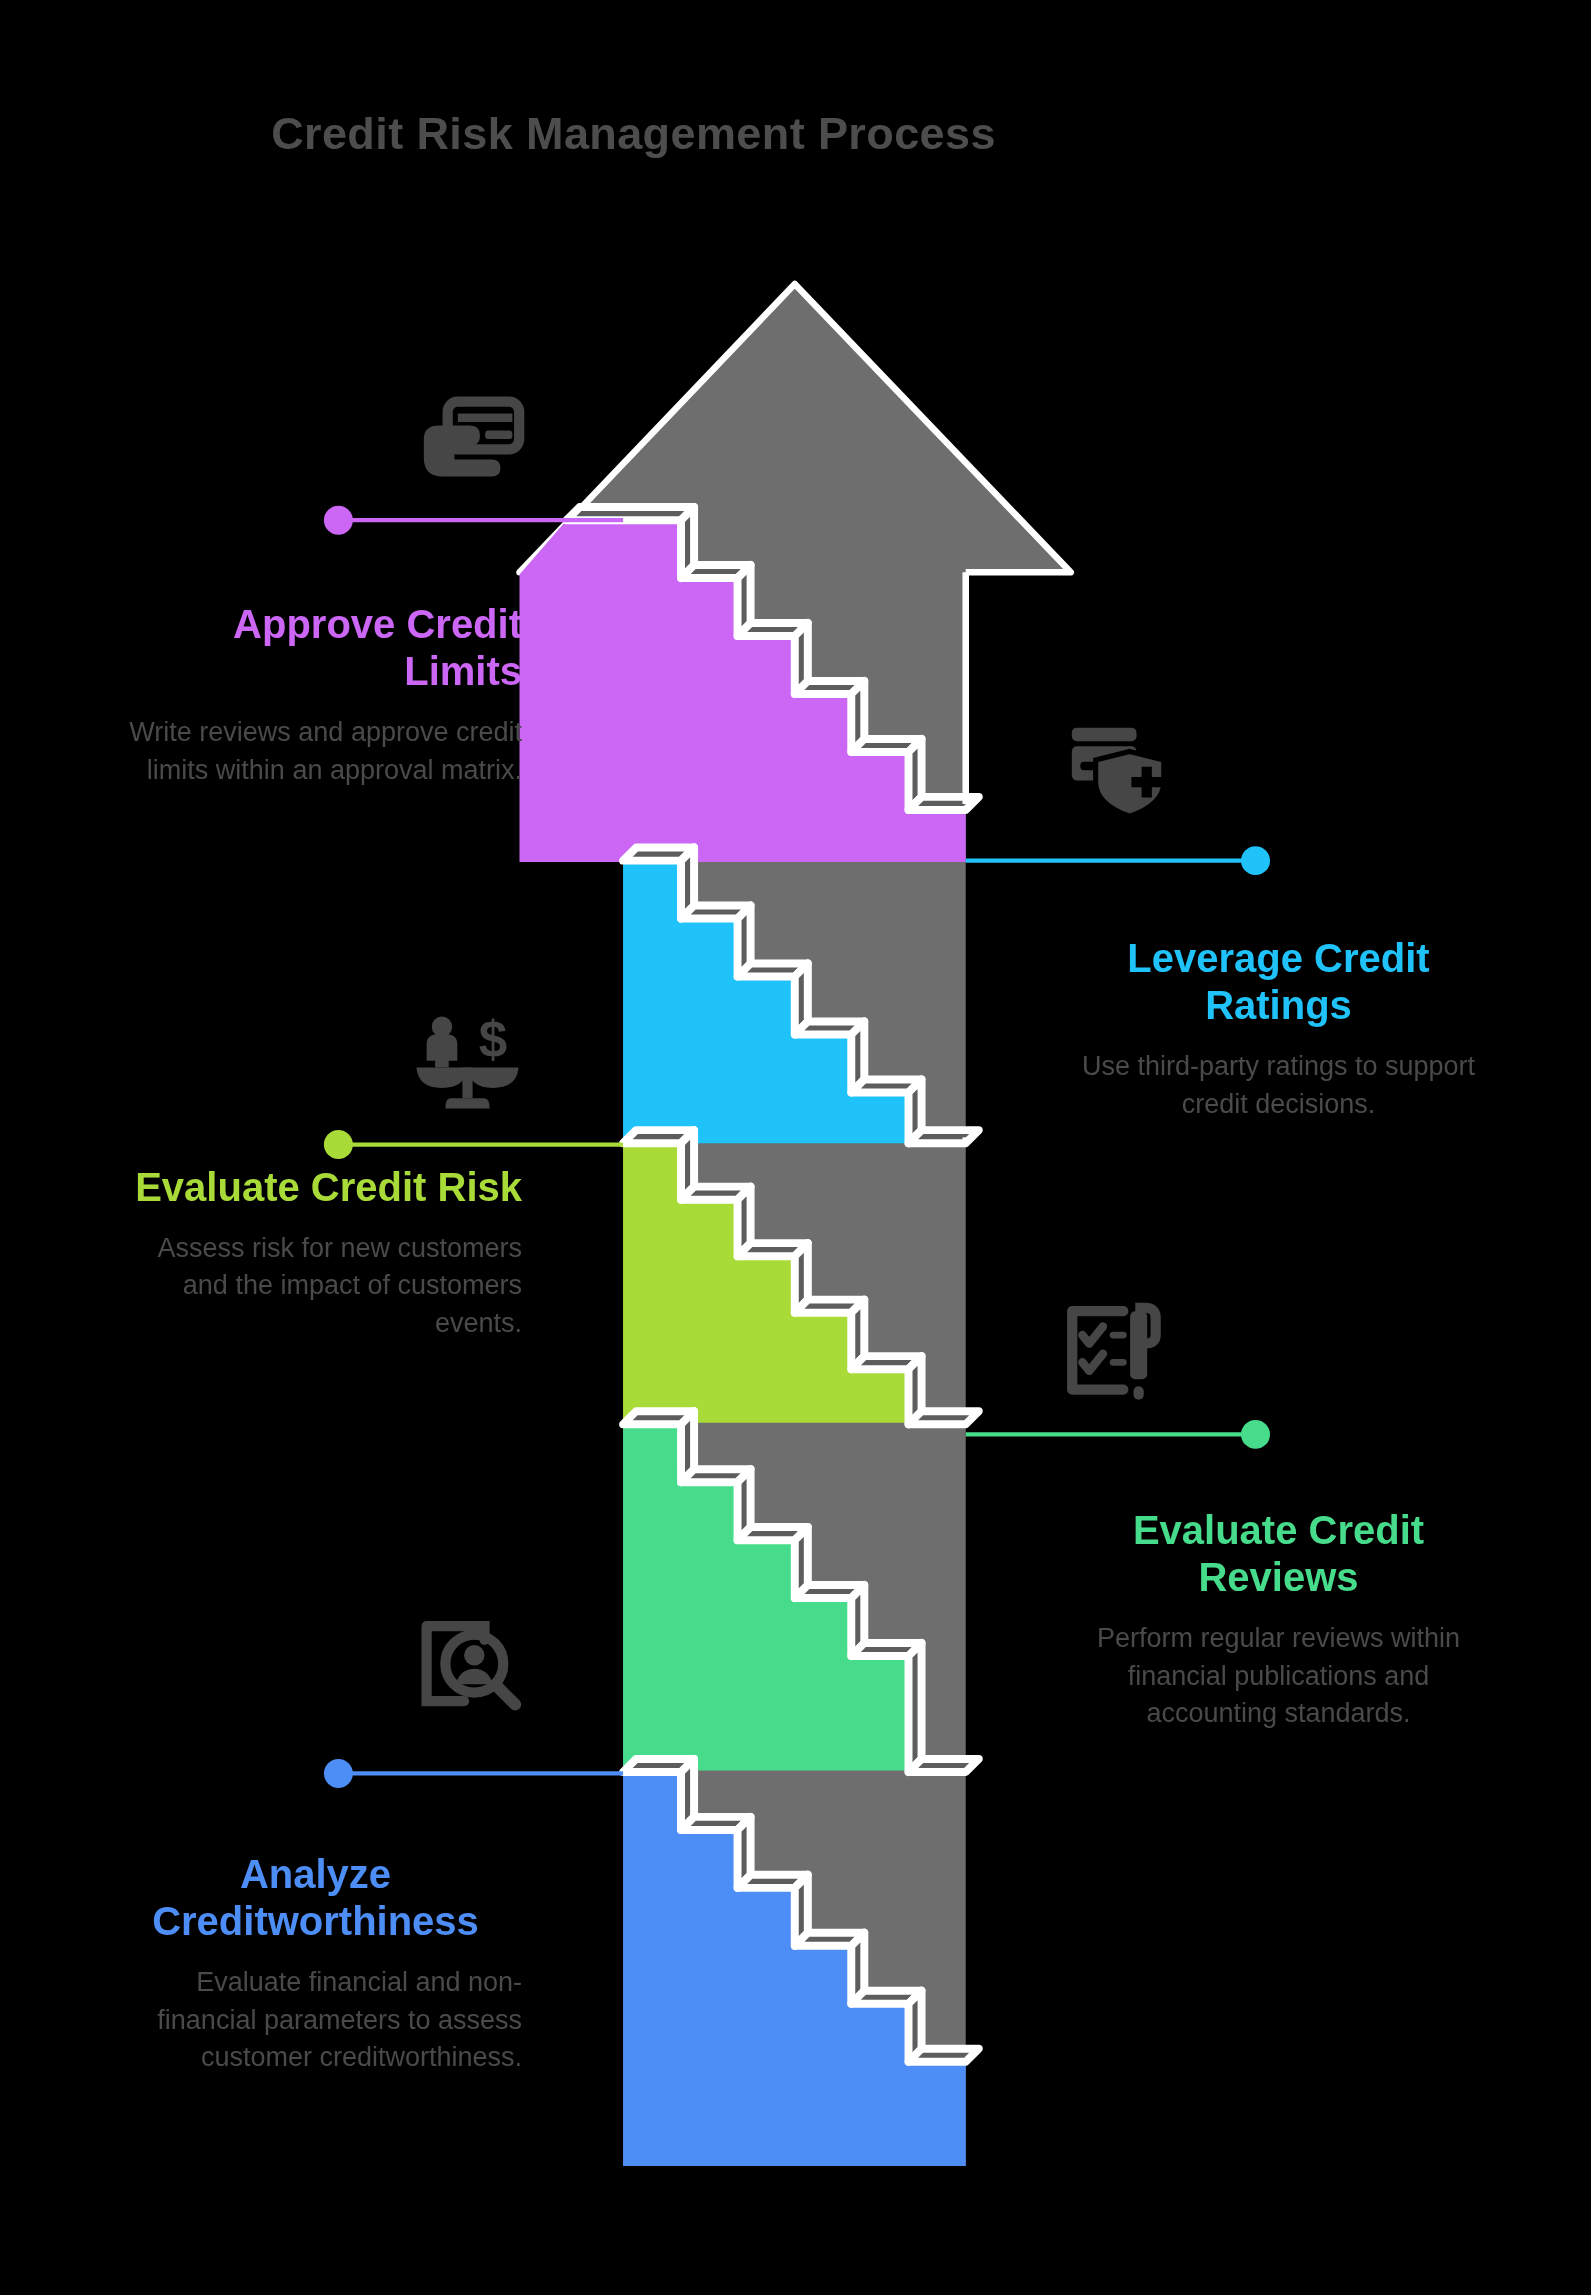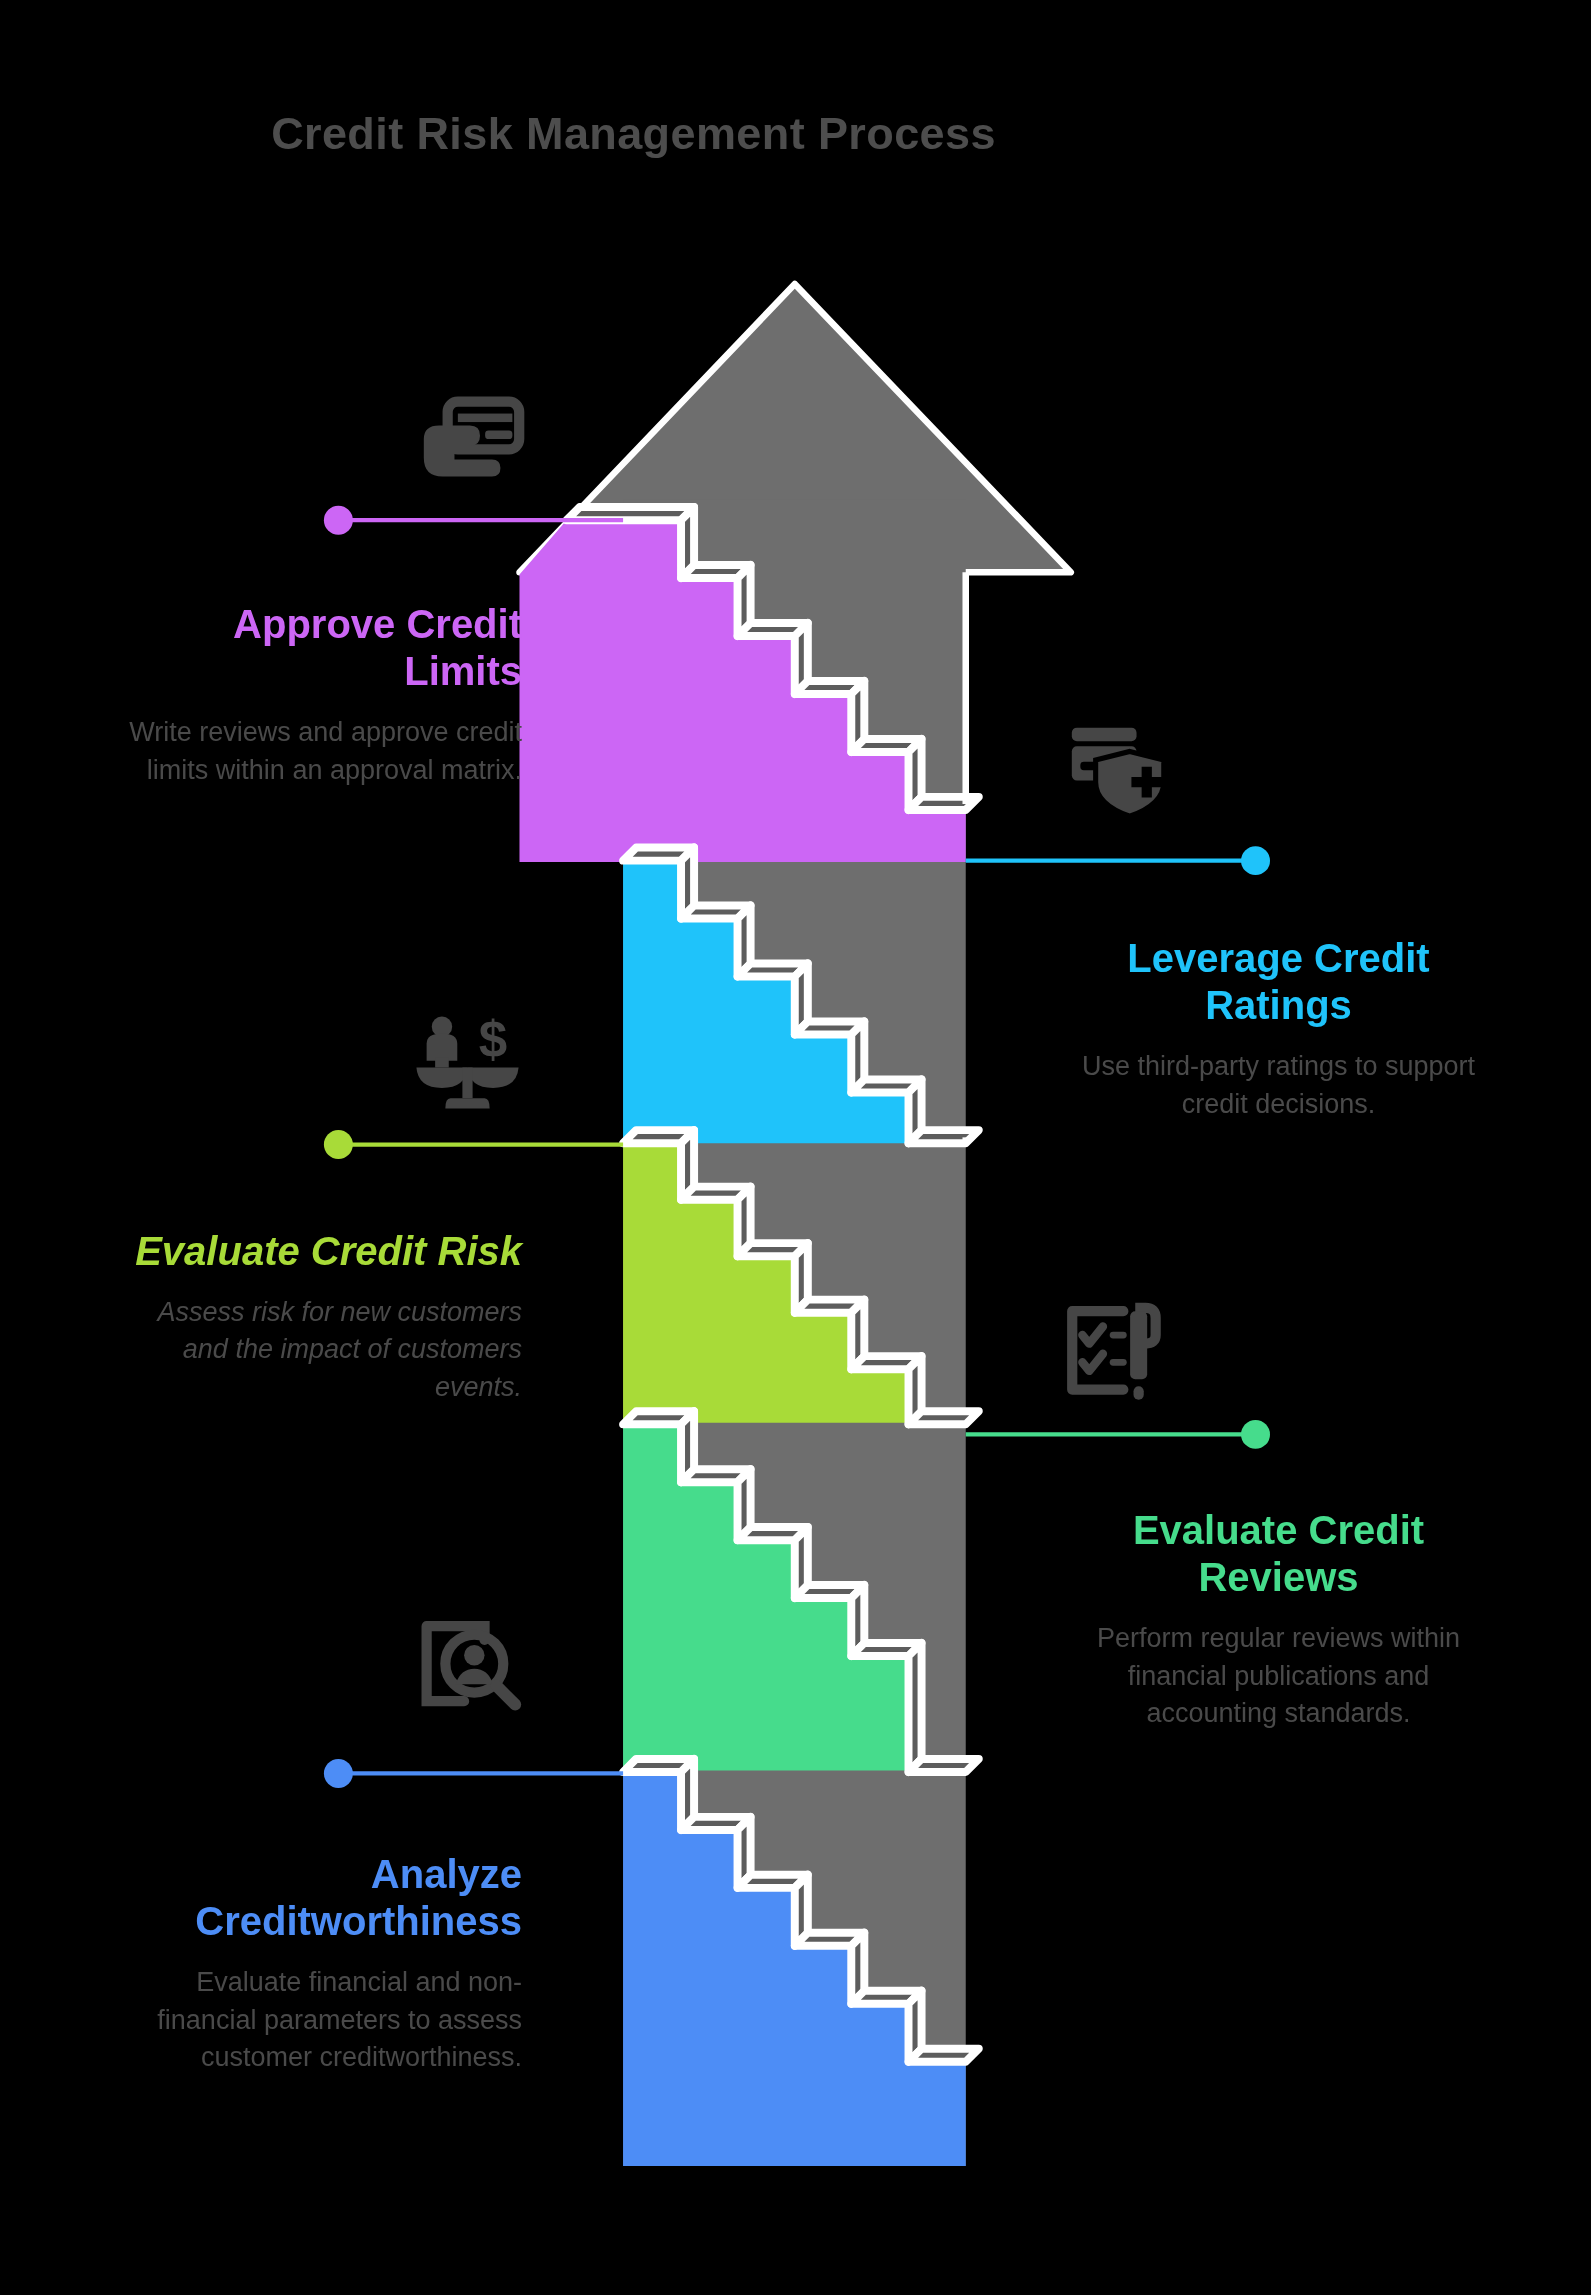--- a/index.html
+++ b/index.html
@@ -239,29 +239,29 @@
   <div class="step-block left-block" style="left:109px;top:601px;width:413px;">
     <div class="step-title" style="color:#cc66f5;">Approve Credit Limits</div>
     <div class="step-desc">Write reviews and approve credit limits within an approval matrix.</div>
   </div>
 
   <div class="step-block right-block" style="left:1072px;top:935px;width:413px;">
     <div class="step-title" style="color:#1fc3fa;">Leverage Credit Ratings</div>
     <div class="step-desc">Use third-party ratings to support credit decisions.</div>
   </div>
 
-  <div class="step-block left-block" style="left:109px;top:1228px;width:413px;font-style:italic;">
+  <div class="step-block left-block" style="left:109px;top:1164px;width:413px;">
     <div class="step-title" style="color:#a8db38;">Evaluate Credit Risk</div>
     <div class="step-desc">Assess risk for new customers and the impact of customers events.</div>
   </div>
 
   <div class="step-block right-block" style="left:1072px;top:1507px;width:413px;">
     <div class="step-title" style="color:#46dc8c;">Evaluate Credit Reviews</div>
     <div class="step-desc">Perform regular reviews within financial publications and accounting standards.</div>
   </div>
 
   <div class="step-block left-block" style="left:109px;top:1851px;width:413px;">
-    <div class="step-title" style="color:#4d8df6;">Analyze Creditworthiness</div>
+    <div class="step-title" style="color:#4d8df6;text-align:center;">Analyze Creditworthiness</div>
     <div class="step-desc">Evaluate financial and non-financial parameters to assess customer creditworthiness.</div>
   </div>
 
 </div>
 
 
 </body></html>

